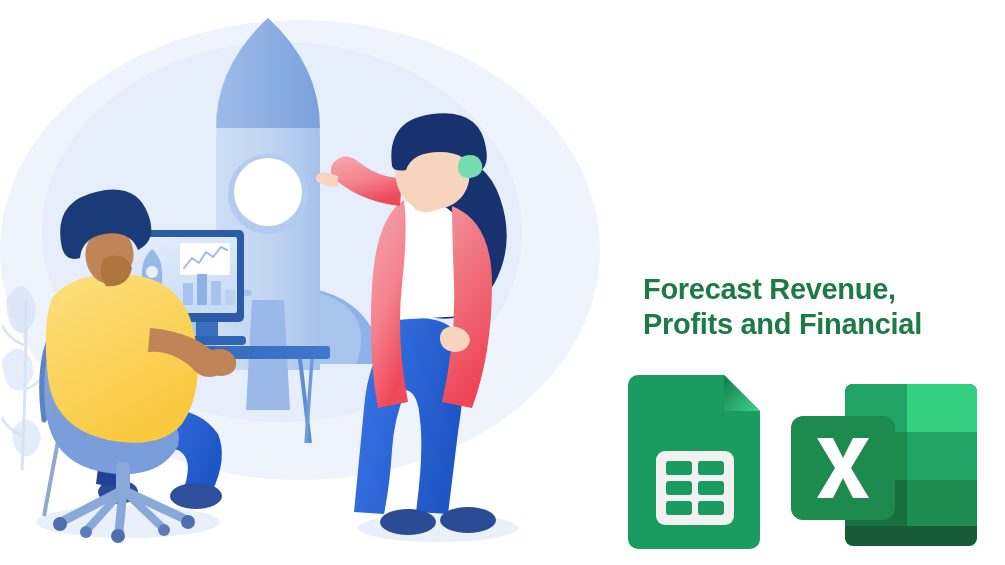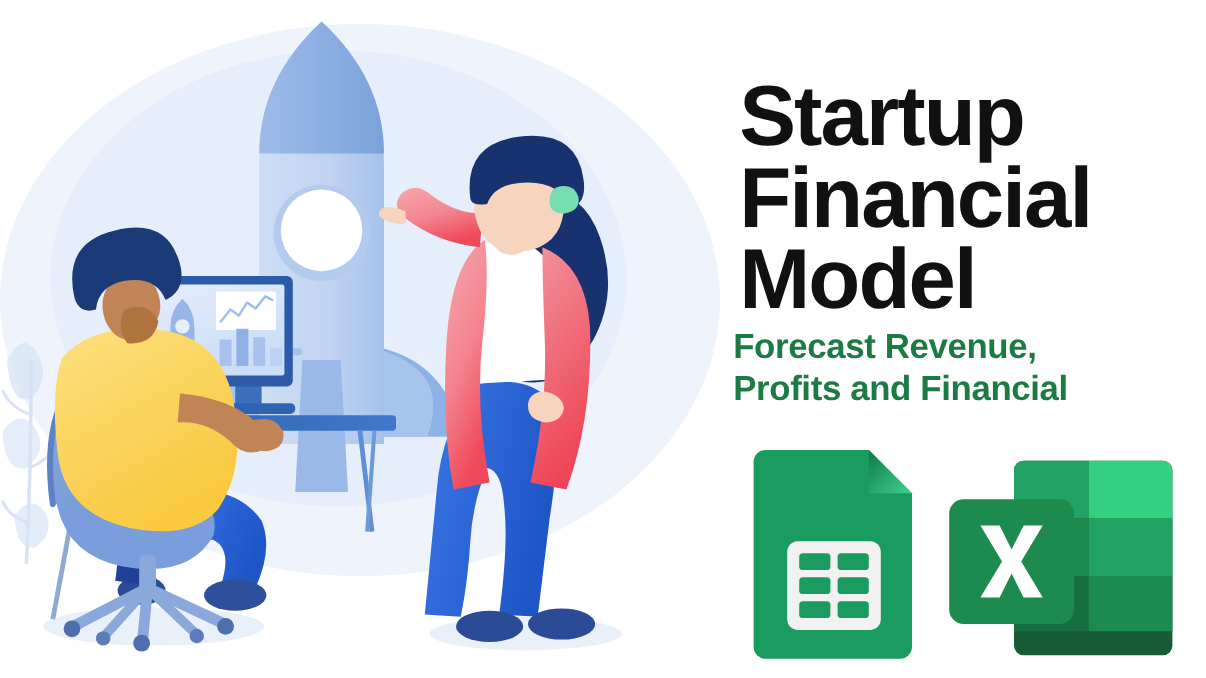--- a/index.html
+++ b/index.html
@@ -56,21 +56,21 @@
     position: absolute;
     left: 11px;
     top: 272px;
     width: 392px;
     color: #1c7a45;
     font-size: 29px;
     font-weight: bold;
     line-height: 1.22;
     letter-spacing: -0.3px;
   }
-  #subhead .sub-line { display: block; }
+  #subhead .sub-line { display: block; margin-left: 32px; }
 
   
   #logo-row {
     position: absolute;
     left: 0;
     top: 365px;
     width: 405px;
     height: 200px;
   }
   #sheets-logo {
@@ -282,25 +282,20 @@
 
         <path d="M392 166 q-6 -46 40 -52 q48 -6 54 34 q4 22 -12 26 q-6 -22 -34 -22 q-28 0 -34 18 q-12 2 -14 -4z" fill="#17326e"></path>
 
         <path d="M464 156 q14 -4 18 8 q2 12 -12 14 q-12 0 -12 -10 q0 -10 6 -12z" fill="#76ddb0"></path>
       </g>
     </svg>
   </div>
 
   <div id="right-panel">
 
-    <h1 id="headline">
-      <span class="hl-line">Startup</span>
-      <span class="hl-line">Financial</span>
-      <span class="hl-line">Model</span>
-    </h1>
 
     <div id="subhead">
       <span class="sub-line">Forecast Revenue,</span>
       <span class="sub-line">Profits and Financial</span>
     </div>
 
     <div id="logo-row">
 
       <div id="sheets-logo">
         <svg width="152" height="178" viewBox="0 0 152 178" xmlns="http://www.w3.org/2000/svg">

